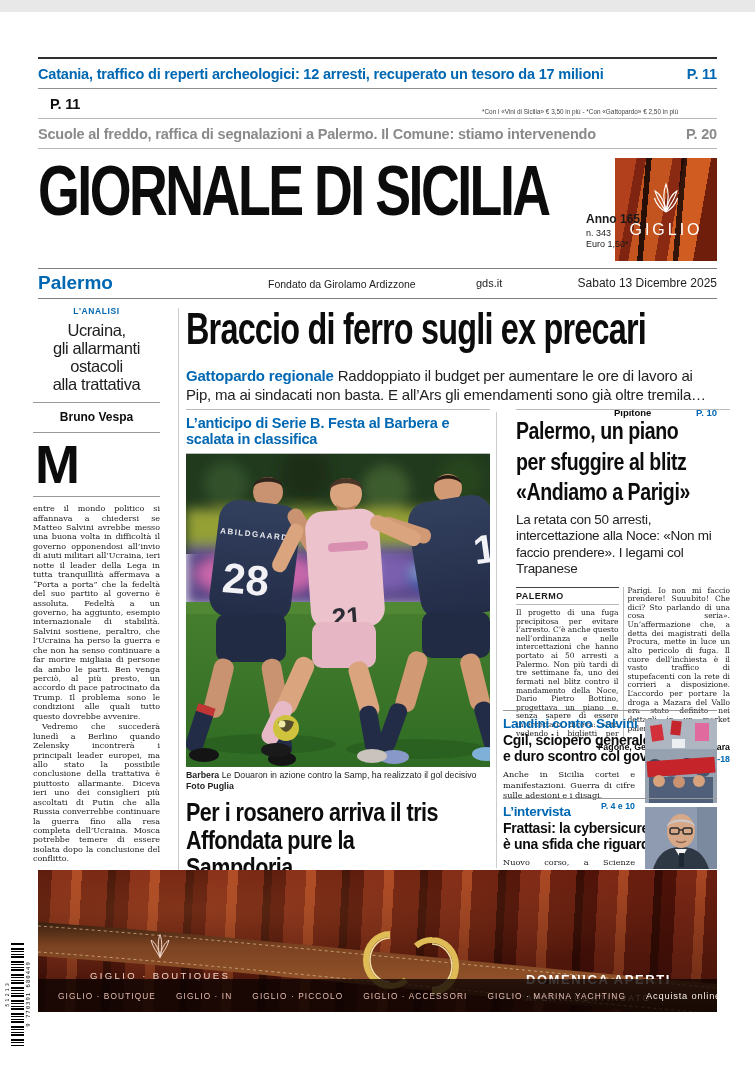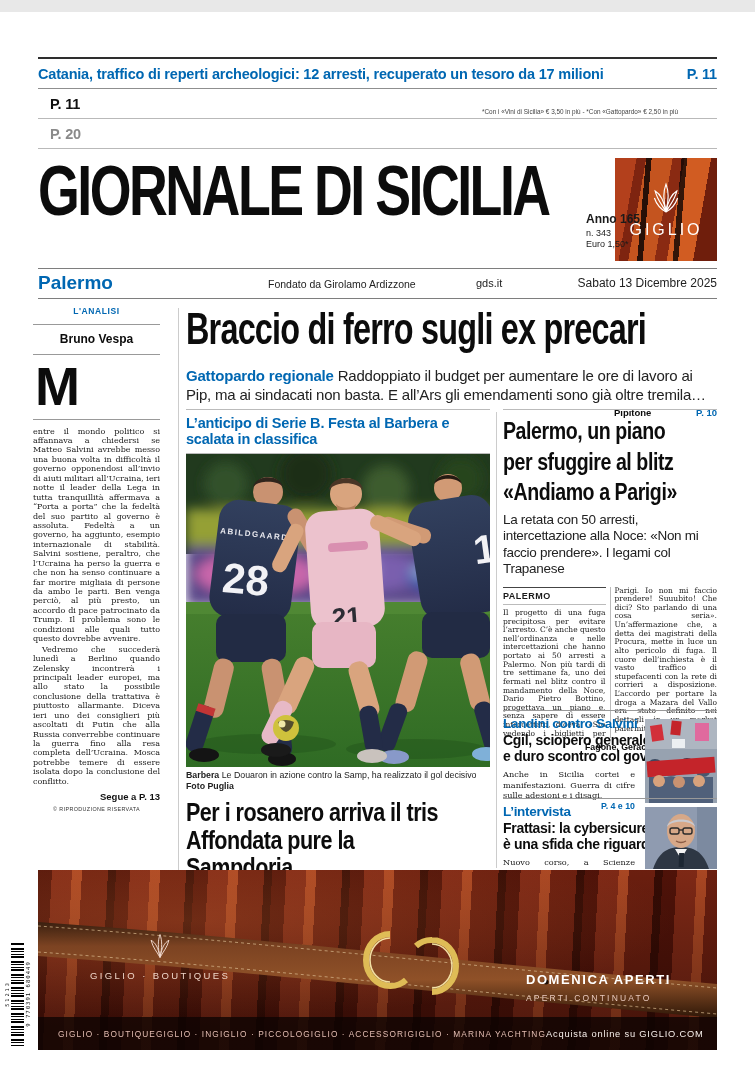--- a/index.html
+++ b/index.html
@@ -60,49 +60,49 @@
   
   .match{position:absolute;left:186px;top:397px;width:304px;border-top:1px solid #bbb;}
   .match-kick{color:#0067b2;font-weight:bold;font-size:14.5px;padding:5px 0 6px;border-bottom:1px solid #bbb;letter-spacing:-0.2px;}
   .match-photo{width:304px;height:313px;display:block;}
   .match-cap{font-size:8.8px;color:#222;margin-top:3px;line-height:1.2;}
   .match-cap b{font-weight:bold;}
   .match-h{font-size:24.5px;font-weight:bold;letter-spacing:-0.6px;line-height:1.07;white-space:pre-line;
            margin-top:8px;transform:scale(0.88,1.06);transform-origin:left top;color:#0c0c0c;}
   .match-deck{font-size:14.5px;letter-spacing:-0.3px;margin-top:7px;color:#222;line-height:1.2;}
   
-  .blitz{position:absolute;left:503px;top:397px;width:214px;border-top:1px solid #bbb;}
+  .blitz{position:absolute;left:516px;top:397px;width:214px;border-top:1px solid #bbb;}
   .blitz-h{font-size:22.5px;font-weight:bold;line-height:1.27;letter-spacing:-0.5px;white-space:pre-line;
            margin-top:6px;transform:scale(0.87,1.08);transform-origin:left top;color:#0c0c0c;}
   .blitz-deck{font-size:13.5px;line-height:1.22;letter-spacing:-0.3px;margin-top:10px;color:#222;}
   .blitz-cols{margin-top:9px;column-count:2;column-gap:9px;column-rule:1px solid #bbb;
               font-family:"DejaVu Serif",serif;font-size:7.5px;line-height:1.15;text-align:justify;color:#1a1a1a;}
   .blitz-label{font-family:"Liberation Sans",sans-serif;font-weight:bold;font-size:9px;letter-spacing:.5px;
                border-top:1px solid #444;border-bottom:1px solid #bbb;padding:3px 0;margin-bottom:4px;}
   .blitz-by{text-align:right;font-size:8.8px;font-weight:bold;margin-top:4px;line-height:1.3;color:#0c0c0c;}
   
   .brief{position:absolute;left:503px;width:214px;border-top:1px solid #999;padding-top:5px;}
   .brief-kick{color:#0067b2;font-weight:bold;font-size:13.5px;letter-spacing:-0.3px;}
   .brief-h{font-weight:bold;font-size:14px;line-height:1.12;white-space:pre-line;letter-spacing:-0.3px;margin-top:2px;color:#0c0c0c;}
   .brief-body{font-family:"DejaVu Serif",serif;font-size:8.2px;line-height:1.25;margin-top:5px;width:132px;text-align:justify;color:#1a1a1a;}
   .brief-by{text-align:right;font-size:8.8px;font-weight:bold;width:132px;margin-top:1px;color:#0c0c0c;}
   .brief-photo{position:absolute;right:0;top:8px;}
   
-  .ad{position:absolute;left:38px;top:858px;width:679px;height:180px;overflow:hidden;
+  .ad{position:absolute;left:38px;top:858px;width:679px;height:142px;overflow:hidden;
       background:
         radial-gradient(120% 90% at 22% 28%, rgba(255,140,70,.22), transparent 60%),
         linear-gradient(180deg, rgba(30,6,2,.18), rgba(18,4,2,.5) 88%),
         repeating-linear-gradient(93deg,#5a150a 0 14px,#93301a 14px 34px,#c8552a 34px 44px,#7c2412 44px 70px,#3a0d05 70px 78px);}
   .ad-left{position:absolute;left:52px;top:62px;text-align:center;color:#f0d9cf;}
   .ad-brand{font-size:9.5px;letter-spacing:2.4px;margin-top:6px;color:#efd5c8;}
   .ad-right{position:absolute;right:46px;top:102px;color:#fff;}
   .ad-r1{font-size:13px;font-weight:bold;letter-spacing:1.6px;}
   .ad-r2{font-size:8.5px;letter-spacing:2.2px;color:#e9cabe;margin-top:6px;}
   .ad-bar{position:absolute;left:0;bottom:0;width:100%;height:33px;background:rgba(14,4,3,.8);
-          display:flex;align-items:center;justify-content:space-between;padding:0 20px;box-sizing:border-box;}
+          display:flex;align-items:center;justify-content:space-between;padding:0 20px;box-sizing:border-box;gap:20px;}
   .ad-store{font-size:8.3px;letter-spacing:1.1px;color:#e3bdb2;white-space:nowrap;}
   .ad-cta{font-size:9.3px;letter-spacing:.8px;color:#f7efeb;white-space:nowrap;}
   
   .barcode{position:absolute;left:3px;top:922px;width:28px;height:120px;}
   .bc-inner{position:absolute;left:0;top:120px;width:120px;height:28px;transform:rotate(-90deg);
             transform-origin:top left;background:#fff;display:flex;flex-direction:column;align-items:center;justify-content:center;}
   .bc-top{font-family:"DejaVu Sans Mono",monospace;font-size:5.2px;letter-spacing:2px;color:#111;}
   .bc-bars{width:104px;height:13px;margin:1px 0;
      background:repeating-linear-gradient(90deg,#000 0 1px,#fff 1px 3px,#000 3px 4px,#fff 4px 5px,#000 5px 7px,#fff 7px 10px,#000 10px 12px,#fff 12px 13px);}
   .bc-num{font-family:"DejaVu Sans Mono",monospace;font-size:5.6px;color:#111;letter-spacing:1px;}
@@ -114,20 +114,21 @@
 
   <div class="top-news">
     <div class="tn-row tn-blue">
       <span>Catania, traffico di reperti archeologici: 12 arresti, recuperato un tesoro da 17 milioni</span>
       <span class="tn-page">P. 11</span>
     </div>
     <div class="tn-row tn-black">
       <span class="tn-page">P. 11</span>
     </div>
     <div class="tn-row tn-gray">
+      <span>Scuole al freddo, raffica di segnalazioni a Palermo. Il Comune: stiamo intervenendo</span>
       <span class="tn-page">P. 20</span>
     </div>
   </div>
 
   <div class="masthead">
     <div class="mast-title">GIORNALE DI SICILIA</div>
     <div class="mast-ad">
       <span>
         <svg width="32" height="34" viewBox="0 0 40 44" fill="none" stroke="#fff" stroke-width="1.5">
           <path d="M20 40 C14 29 9 25 6 13 C13 17 17 24 20 40"></path>
@@ -152,20 +153,24 @@
     <span class="dl-founded">Fondato da Girolamo Ardizzone</span>
     <span class="dl-site">gds.it</span>
     <span class="dl-date">Sabato 13 Dicembre 2025</span>
   </div>
 
   <div class="vr1"></div>
   <div class="vr2"></div>
 
   <div class="analysis">
     <div class="an-label">L'ANALISI</div>
+    <div class="an-title">Ucraina,
+gli allarmanti
+ostacoli
+alla trattativa</div>
     <div class="an-rule"></div>
     <div class="an-author">Bruno Vespa</div>
     <div class="an-rule"></div>
     <div class="an-drop">M</div>
     <div class="an-rule"></div>
     <div class="an-body">
       <p>entre il mondo politico si affannava a chiedersi se Matteo Salvini avrebbe messo una buona volta in difficoltà il governo opponendosi all’invio di aiuti militari all’Ucraina, ieri notte il leader della Lega in tutta tranquillità affermava a “Porta a porta” che la fedeltà del suo partito al governo è assoluta. Fedeltà a un governo, ha aggiunto, esempio internazionale di stabilità. Salvini sostiene, peraltro, che l’Ucraina ha perso la guerra e che non ha senso continuare a far morire migliaia di persone da ambo le parti. Ben venga perciò, al più presto, un accordo di pace patrocinato da Trump. Il problema sono le condizioni alle quali tutto questo dovrebbe avvenire.</p>
       <p>Vedremo che succederà lunedì a Berlino quando Zelensky incontrerà i principali leader europei, ma allo stato la possibile conclusione della trattativa è piuttosto allarmante. Diceva ieri uno dei consiglieri più ascoltati di Putin che alla Russia converrebbe continuare la guerra fino alla resa completa dell’Ucraina. Mosca potrebbe temere di essere isolata dopo la conclusione del conflitto.</p>
     </div>
     <div class="an-continue">Segue a P. 13</div>

